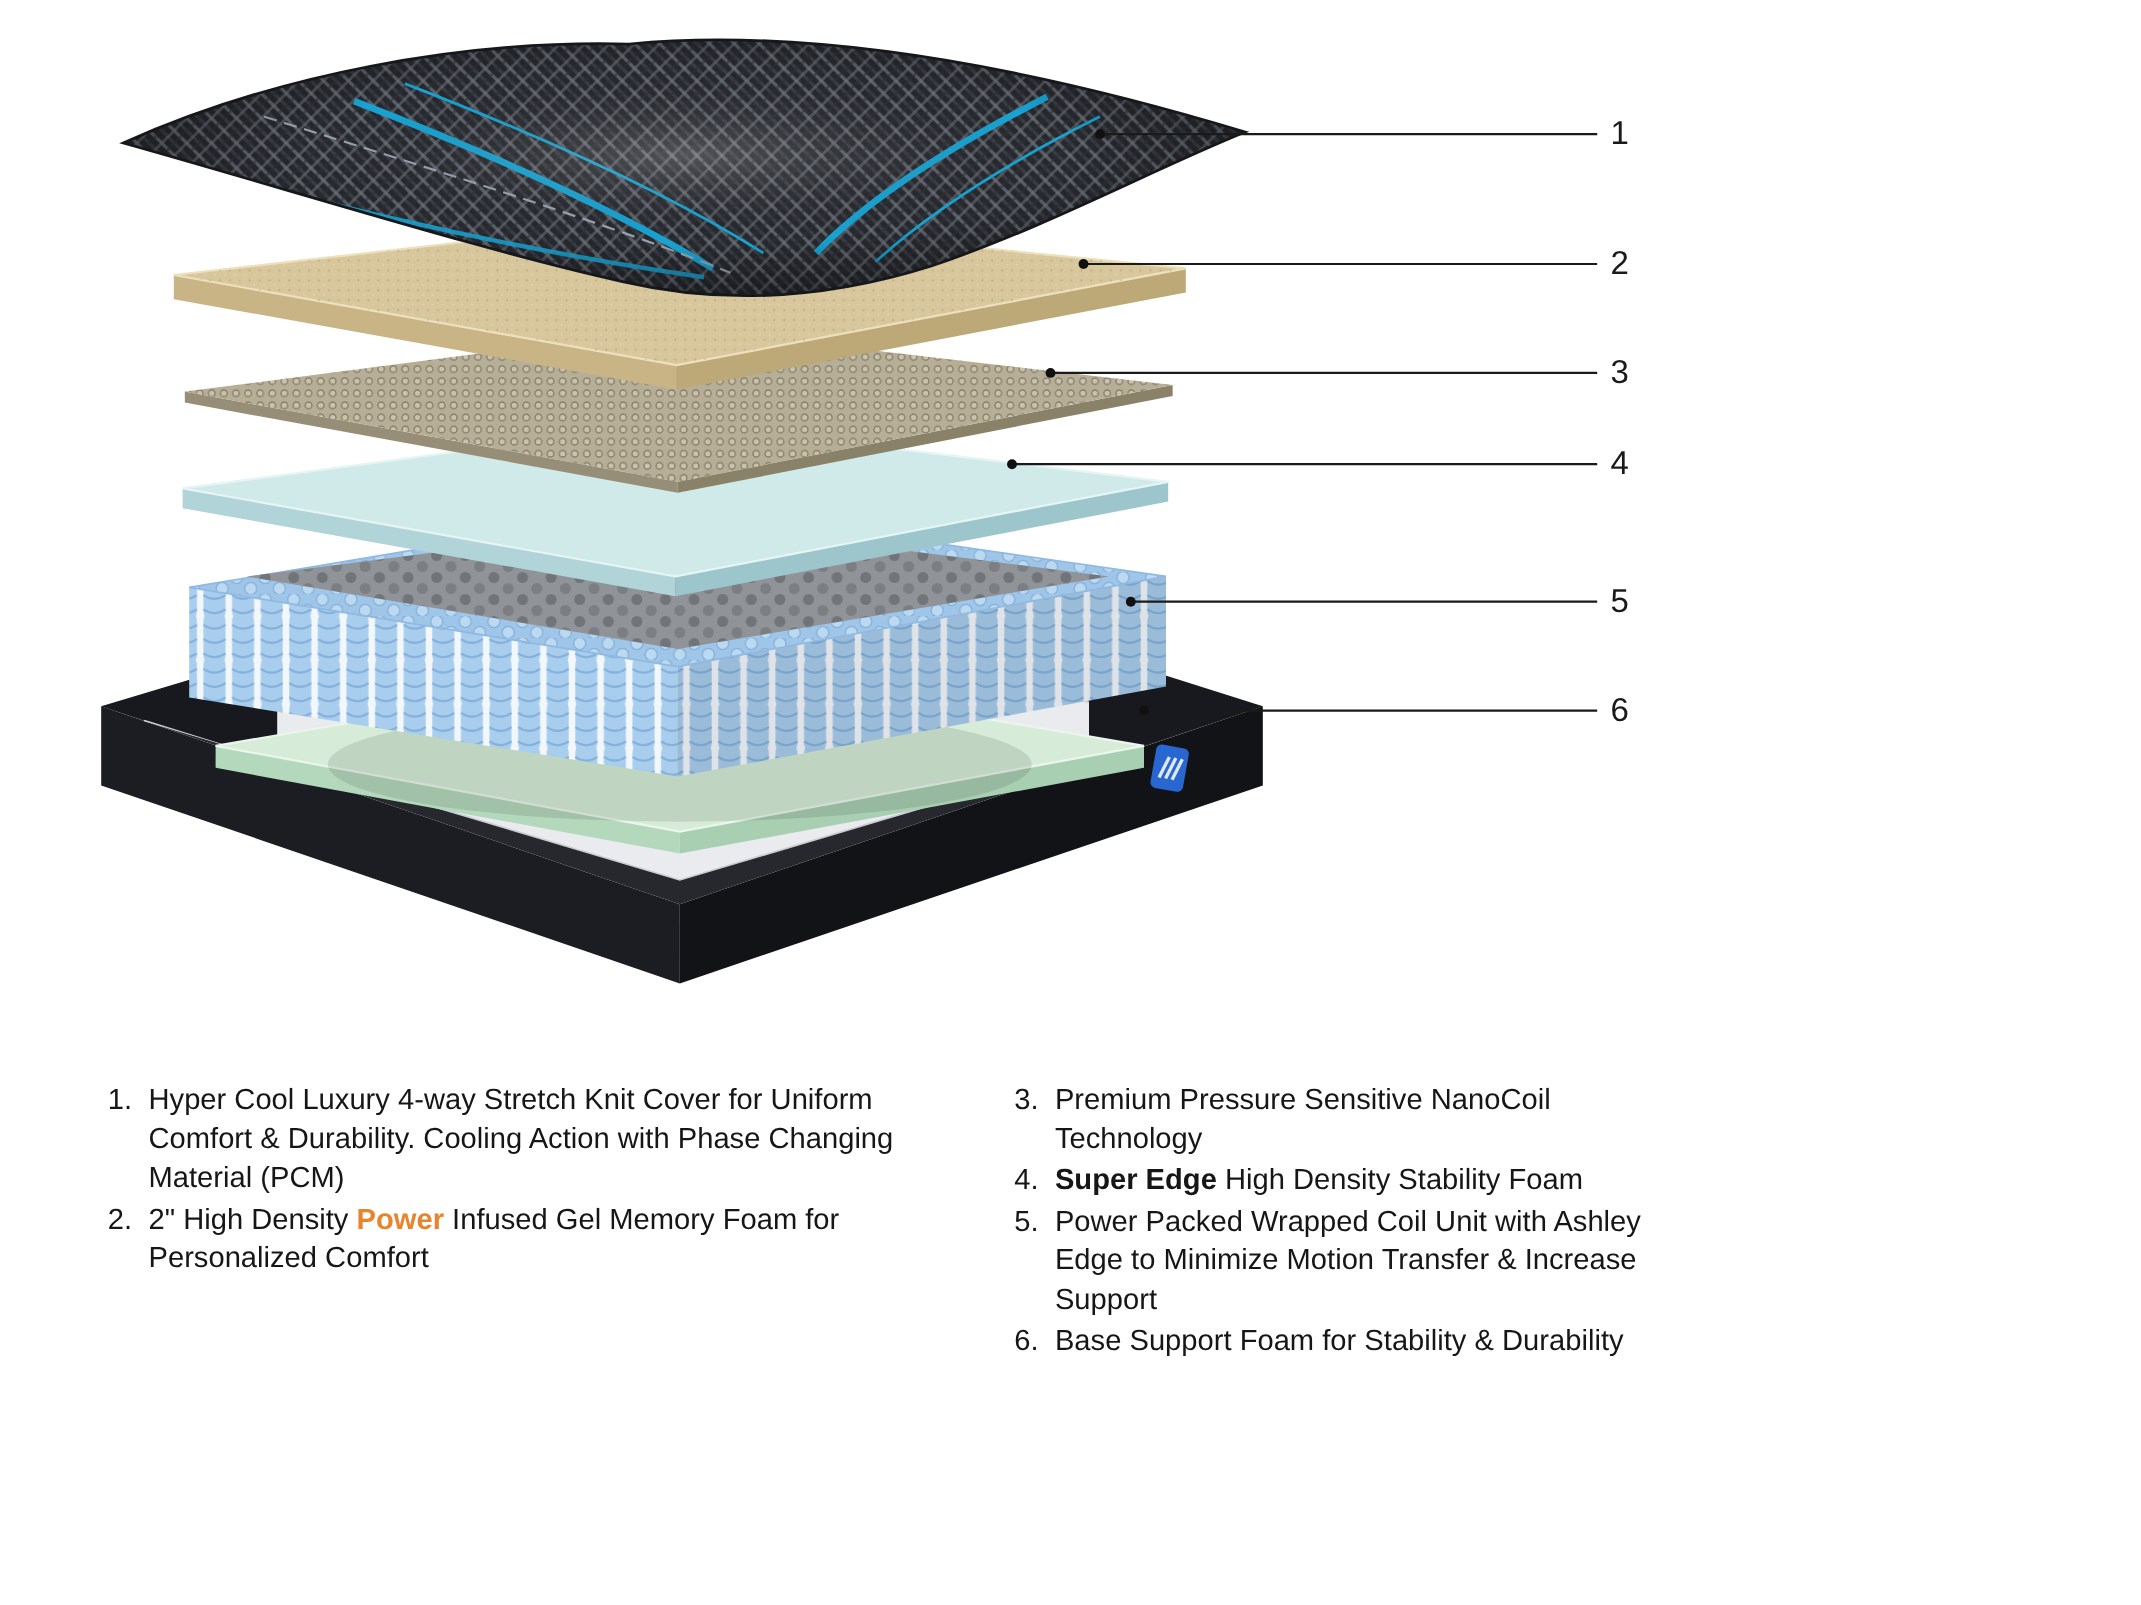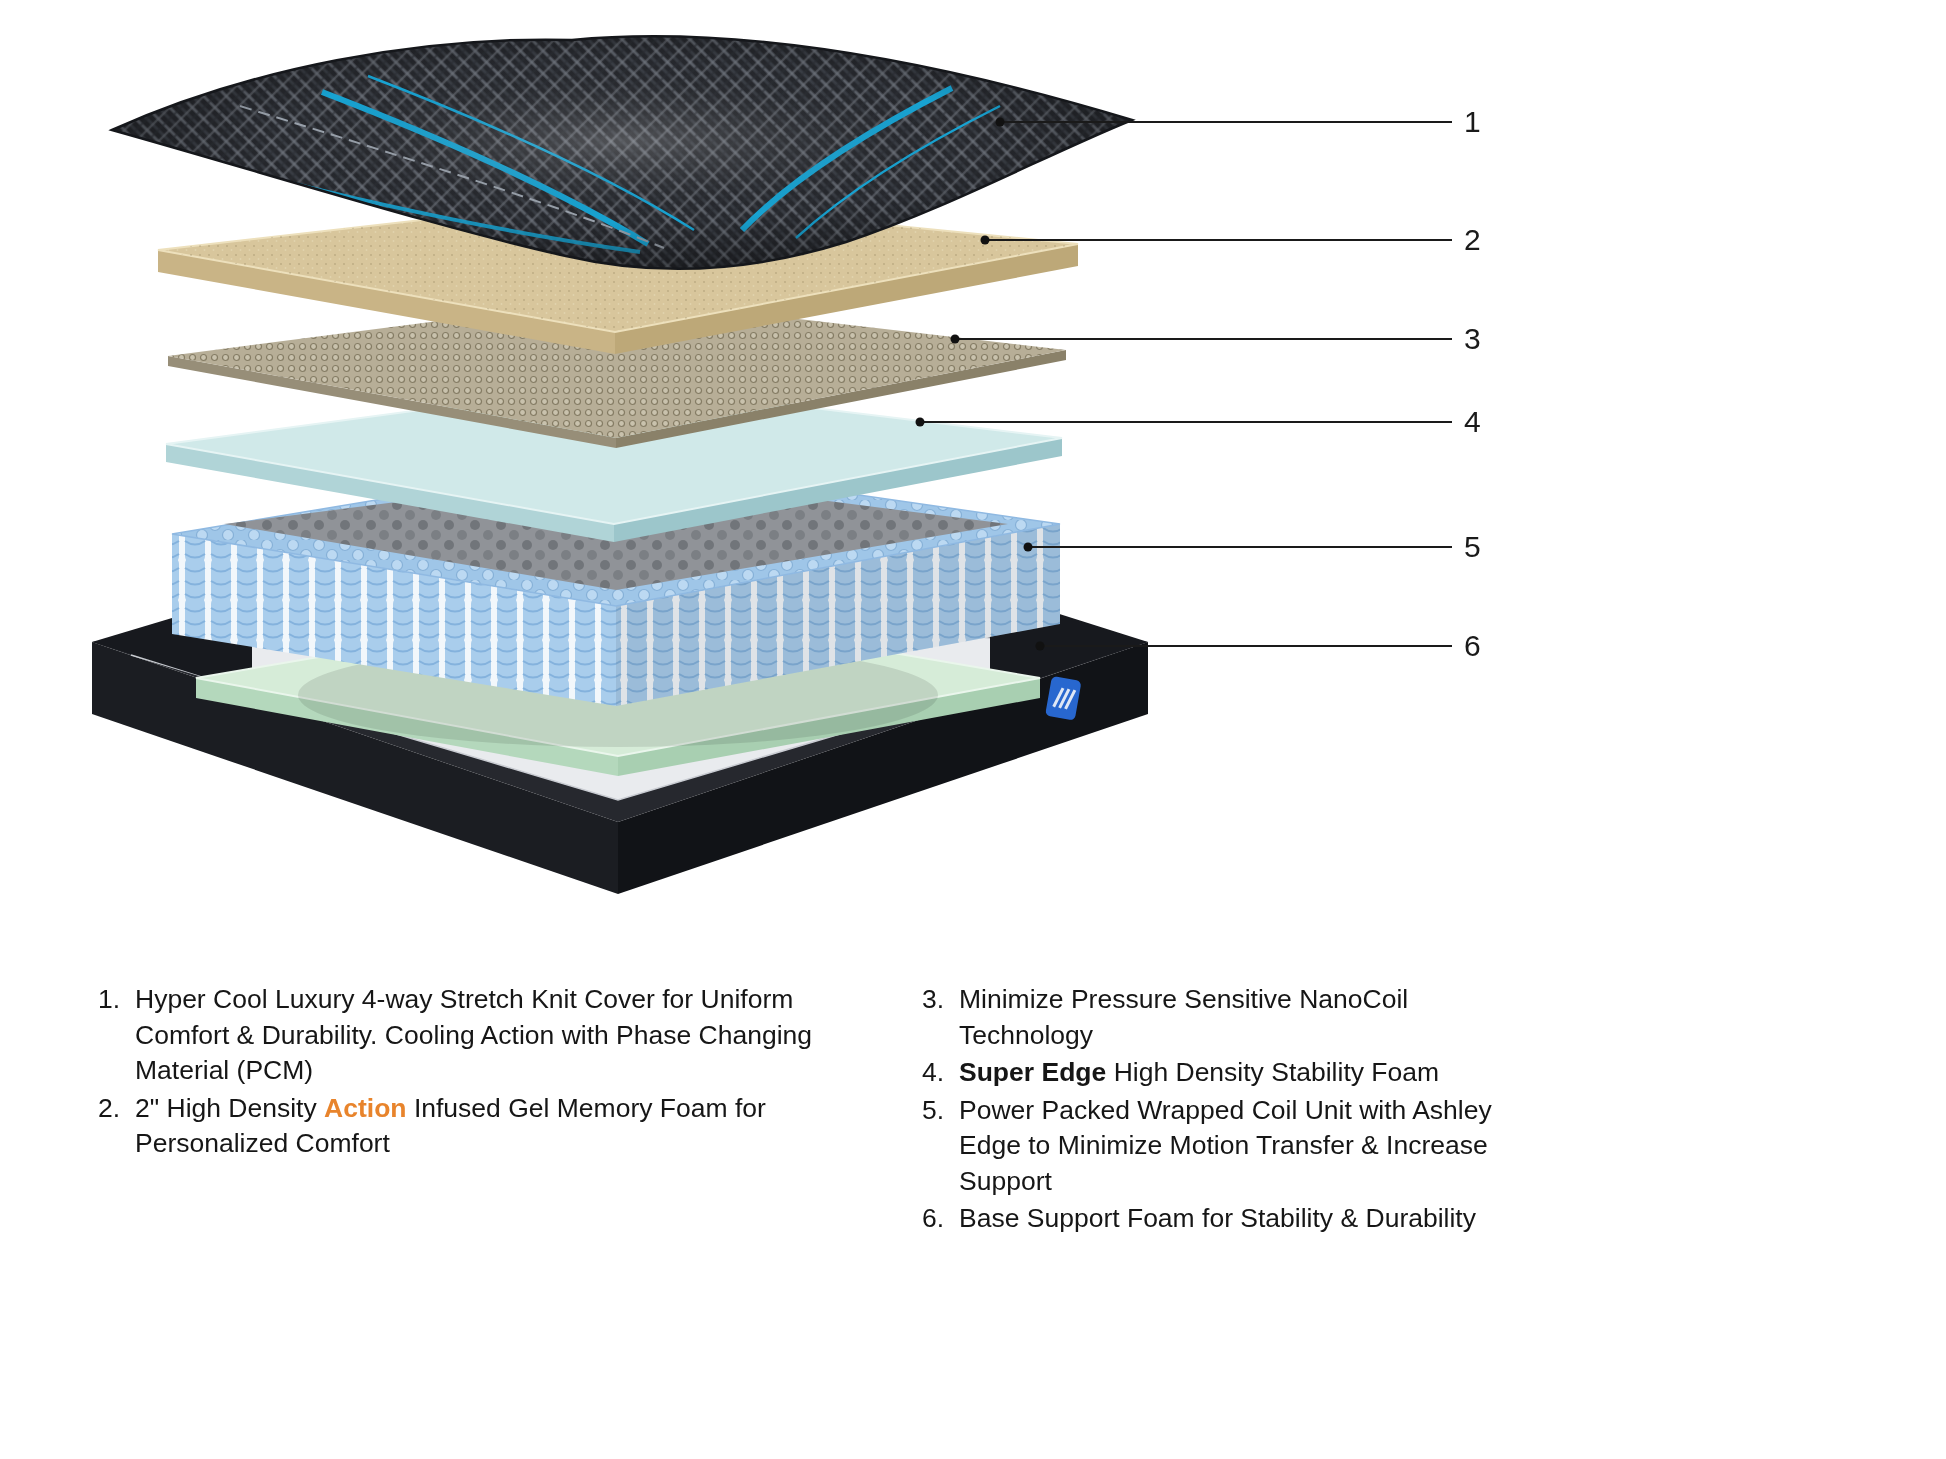--- a/index.html
+++ b/index.html
@@ -165,29 +165,29 @@
   <div class="legend">
     <div class="col col-left">
 
       <div class="item">
         <span class="num">1.</span>
         <span class="text"><span class="seg">Hyper Cool Luxury 4-way Stretch Knit Cover for Uniform Comfort &amp; Durability. Cooling Action with Phase Changing Material (PCM)</span><span class="seg"></span><span class="seg"></span></span>
       </div>
 
       <div class="item">
         <span class="num">2.</span>
-        <span class="text"><span class="seg">2" High Density </span><span class="seg accent">Action</span><span class="seg"> Infused Gel Memory Foam for Personalized Comfort</span></span>
+        <span class="text"><span class="seg">2" High Density </span><span class="seg accent">Power</span><span class="seg"> Infused Gel Memory Foam for Personalized Comfort</span></span>
       </div>
 
     </div>
     <div class="col col-right">
 
       <div class="item">
         <span class="num">3.</span>
-        <span class="text"><span class="seg">Minimize Pressure Sensitive NanoCoil Technology</span><span class="seg"></span><span class="seg"></span></span>
+        <span class="text"><span class="seg">Premium Pressure Sensitive NanoCoil Technology</span><span class="seg"></span><span class="seg"></span></span>
       </div>
 
       <div class="item">
         <span class="num">4.</span>
         <span class="text"><span class="seg"></span><span class="seg bold">Super Edge</span><span class="seg"> High Density Stability Foam</span></span>
       </div>
 
       <div class="item">
         <span class="num">5.</span>
         <span class="text"><span class="seg">Power Packed Wrapped Coil Unit with Ashley Edge to Minimize Motion Transfer &amp; Increase Support</span><span class="seg"></span><span class="seg"></span></span>

